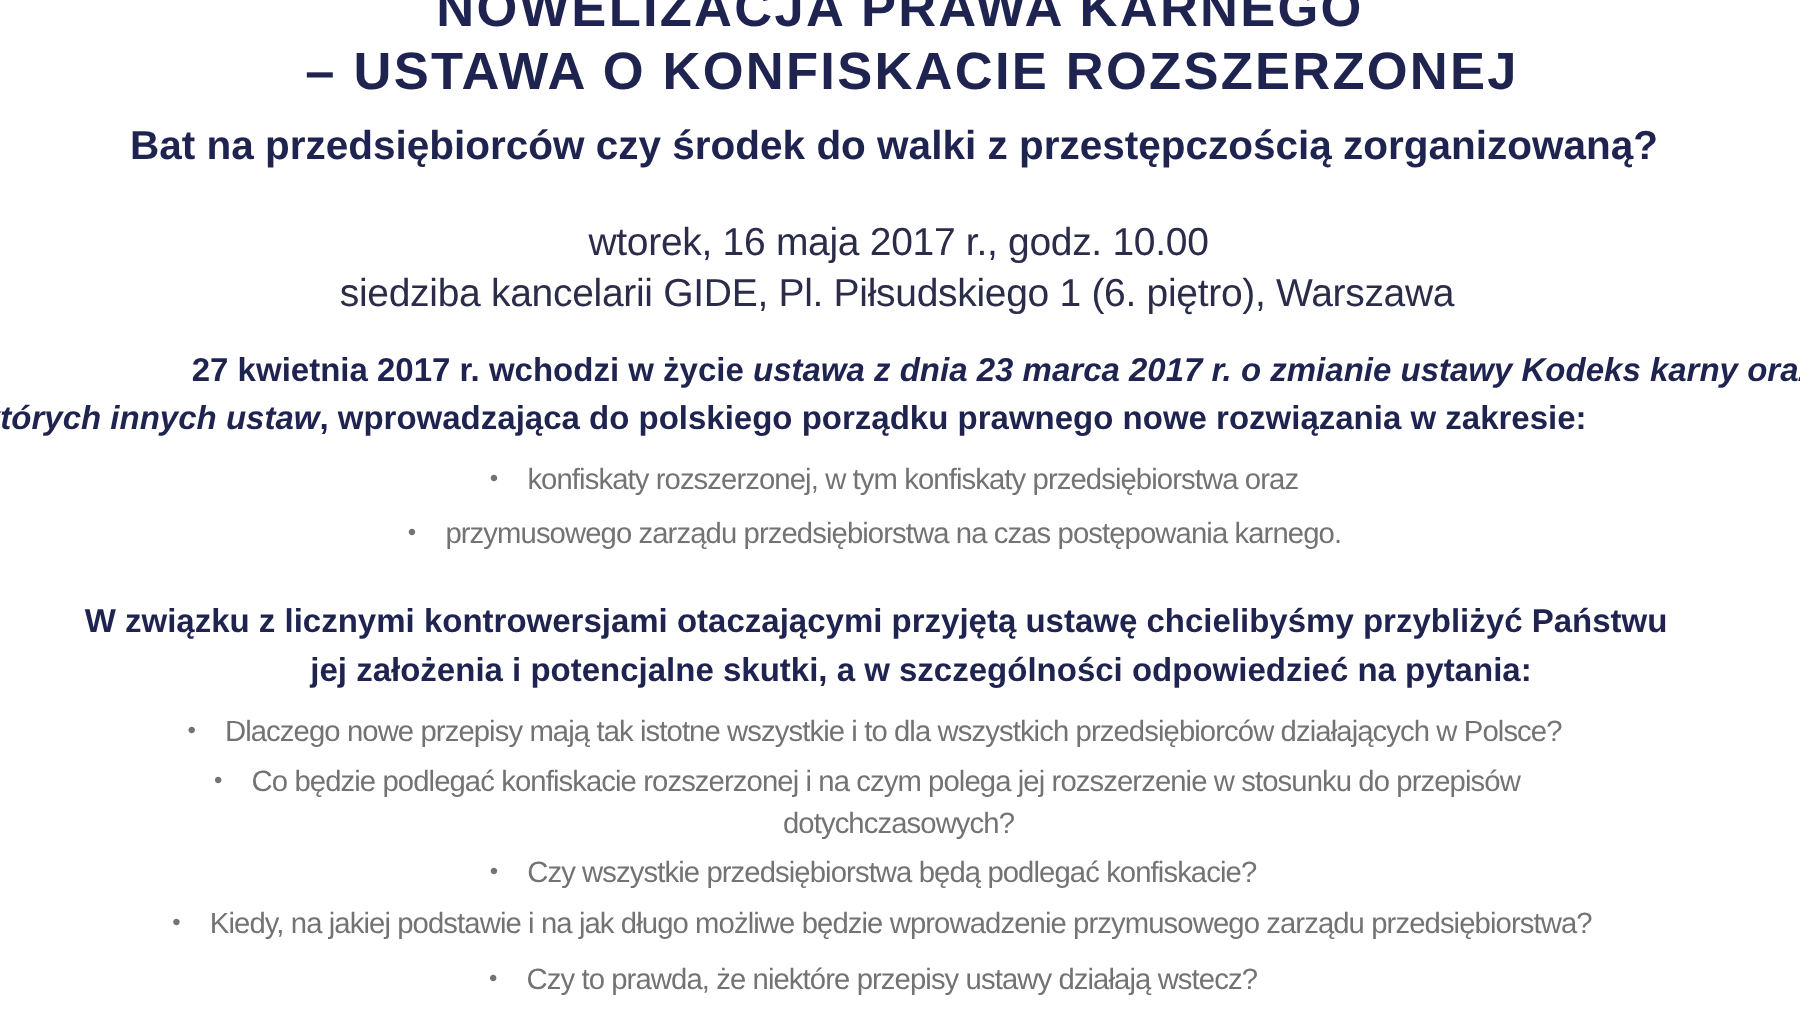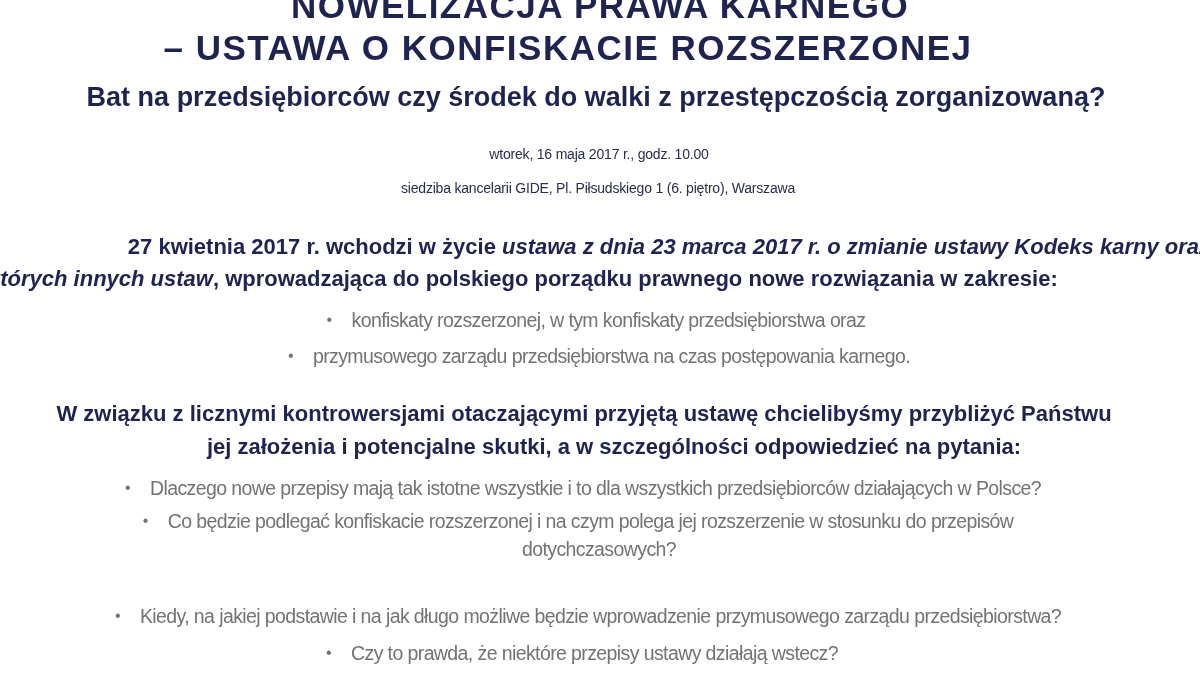--- a/index.html
+++ b/index.html
@@ -33,21 +33,21 @@
       letter-spacing: 1.5px;
       color: #1f2350;
     }
     .subtitle {
       font-weight: bold;
       font-size: 27px;
       color: #1f2350;
       text-align: right;
     }
     .meta {
-      font-size: 14px;
+      font-size: 26px;
       color: #2a2c4a;
       letter-spacing: -0.2px;
     }
     .lead {
       font-weight: bold;
       font-size: 22px;
       color: #1f2350;
     }
     .lead i { font-weight: bold; }
     .bullet {
@@ -61,51 +61,54 @@
       font-size: 16px;
       vertical-align: 2px;
     }
   </style>
 </head>
 <body>
 
 <div class="page">
 
   <div class="line title" style="top:-14px; left:600px;">NOWELIZACJA PRAWA KARNEGO</div>
-  <div class="line title" style="top:28px; left:568px;text-align:right;">– USTAWA O KONFISKACIE ROZSZERZONEJ</div>
+  <div class="line title" style="top:28px; left:608px;text-align:right;">– USTAWA O KONFISKACIE ROZSZERZONEJ</div>
 
   <div class="line subtitle" style="top:82px; left:596px;">Bat na przedsiębiorców czy środek do walki z przestępczością zorganizowaną?</div>
 
   <div class="line meta" style="top:146px; left:599px;">wtorek, 16 maja 2017 r., godz. 10.00</div>
   <div class="line meta" style="top:180px; left:598px;">siedziba kancelarii GIDE, Pl. Piłsudskiego 1 (6. piętro), Warszawa</div>
 
   <div class="line lead" style="top:234px; left:auto; right:-10px; transform:none;">
     <span>27 kwietnia 2017 r. wchodzi w życie </span><i>ustawa z dnia 23 marca 2017 r. o zmianie ustawy Kodeks karny oraz</i>
   </div>
   <div class="line lead" style="top:266px; left:-12px; transform:none;">
     <i>których innych ustaw</i><span>, wprowadzająca do polskiego porządku prawnego nowe rozwiązania w zakresie:</span>
   </div>
 
   <div class="line bullet" style="top:309px; left:596px;">
     <span class="dot">•</span><span>konfiskaty rozszerzonej, w tym konfiskaty przedsiębiorstwa oraz</span>
   </div>
-  <div class="line bullet" style="top:345px; left:583px;margin-left:16px;">
+  <div class="line bullet" style="top:345px; left:583px;">
     <span class="dot">•</span><span>przymusowego zarządu przedsiębiorstwa na czas postępowania karnego.</span>
   </div>
 
   <div class="line lead" style="top:401px; left:584px;">W związku z licznymi kontrowersjami otaczającymi przyjętą ustawę chcielibyśmy przybliżyć Państwu</div>
   <div class="line lead" style="top:434px; left:614px;">jej założenia i potencjalne skutki, a w szczególności odpowiedzieć na pytania:</div>
 
   <div class="line bullet" style="top:477px; left:583px;">
     <span class="dot">•</span><span>Dlaczego nowe przepisy mają tak istotne wszystkie i to dla wszystkich przedsiębiorców działających w Polsce?</span>
   </div>
   <div class="line bullet" style="top:510px; left:578px;">
     <span class="dot">•</span><span>Co będzie podlegać konfiskacie rozszerzonej i na czym polega jej rozszerzenie w stosunku do przepisów</span>
   </div>
   <div class="line bullet" style="top:538px; left:599px;">dotychczasowych?</div>
+  <div class="line bullet" style="top:571px; left:582px;">
+    <span class="dot">•</span><span>Czy wszystkie przedsiębiorstwa będą podlegać konfiskacie?</span>
+  </div>
   <div class="line bullet" style="top:642px; left:582px;">
     <span class="dot">•</span><span>Czy to prawda, że niektóre przepisy ustawy działają wstecz?</span>
   </div>
   <div class="line bullet" style="top:605px; left:588px;">
     <span class="dot">•</span><span>Kiedy, na jakiej podstawie i na jak długo możliwe będzie wprowadzenie przymusowego zarządu przedsiębiorstwa?</span>
   </div>
 
 </div>
 
 </body></html>

